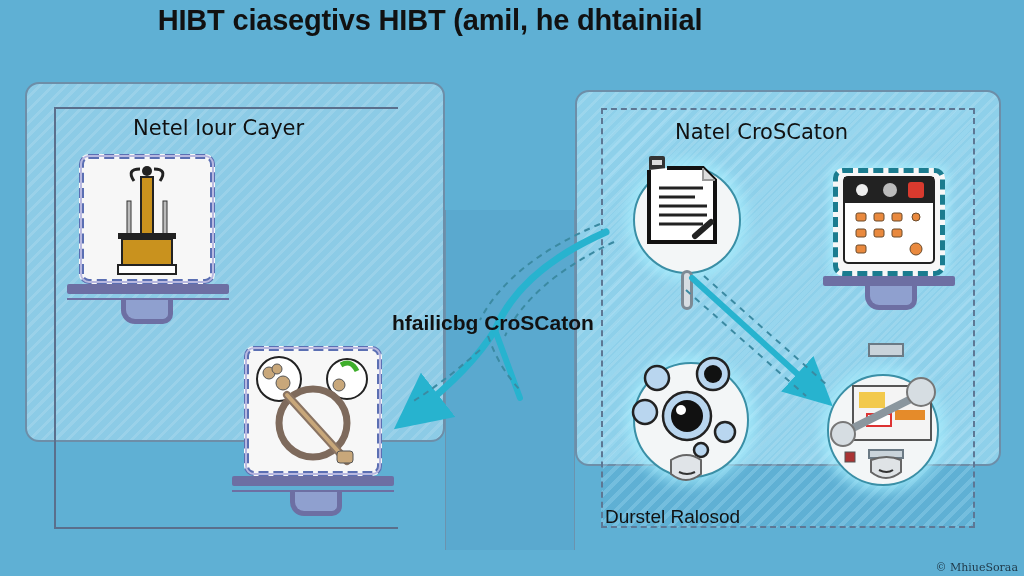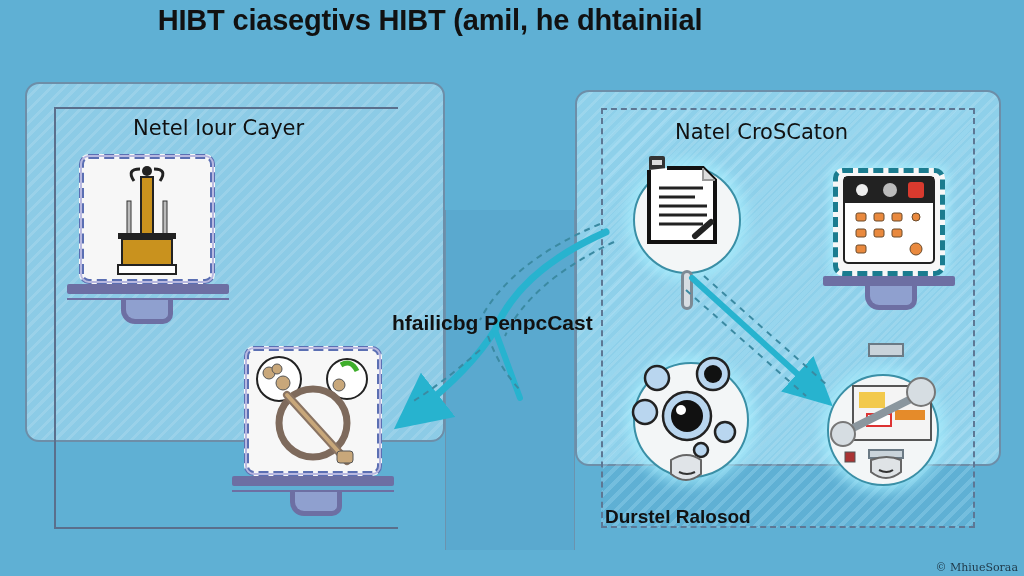--- a/index.html
+++ b/index.html
@@ -56,21 +56,21 @@
   }
   .circle {
     position: absolute; border-radius: 50%;
     background: #f3f6f7; border: 2px solid #3a8fa6;
     box-shadow: 0 0 14px 6px rgba(170,240,255,0.75);
   }
   .label-mid {
     position: absolute; left: 392px; top: 311px; font-size: 21px; font-weight: bold; color: #111; white-space: nowrap;
   }
   .label-bottom {
-    position: absolute; font-size: 19px; color: #111; white-space: nowrap; font-weight: bold;
+    position: absolute; font-size: 19px; color: #111; white-space: nowrap; font-weight: normal;
   }
   .watermark {
     position: absolute; right: 6px; bottom: 2px; font-size: 11px; color: #1f3848;
     font-family: "DejaVu Serif", serif;
     margin-top: 36px;
   }
   svg.arrows { position: absolute; left: 0; top: 0; }
 </style>
 </head>
 <body>
@@ -221,15 +221,15 @@
     <path d="M495 330 L520 398" fill="none" stroke="#27b3cf" stroke-width="6" stroke-linecap="round"></path>
     <path d="M488 336 Q500 370 522 392 M480 350 Q440 385 412 402" fill="none" stroke="#3b8aa2" stroke-width="2" stroke-dasharray="6 5"></path>
   </g>
   <g>
     <path d="M692 278 L815 390" fill="none" stroke="#27b3cf" stroke-width="6" stroke-linecap="round" marker-end="url(#ah)"></path>
     <path d="M686 290 L806 396" fill="none" stroke="#3b8aa2" stroke-width="2" stroke-dasharray="6 6"></path>
     <path d="M704 276 L826 384" fill="none" stroke="#3b8aa2" stroke-width="2" stroke-dasharray="6 6"></path>
   </g>
 </svg>
 
-<div class="label-mid">hfailicbg PenpcCast</div>
+<div class="label-mid">hfailicbg CroSCaton</div>
 
 <div class="watermark">© MhiueSoraa</div>
 
 </body></html>

